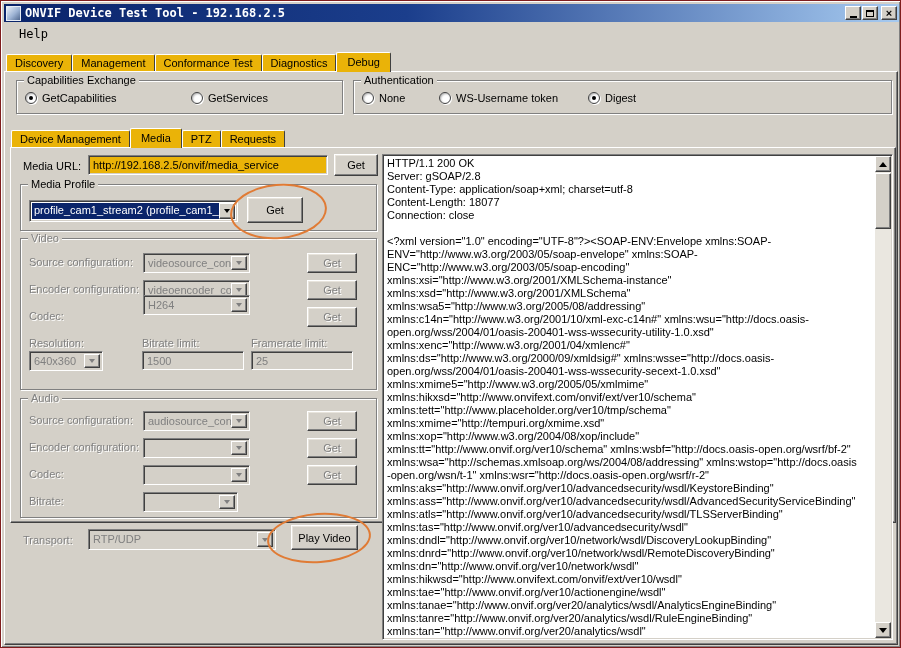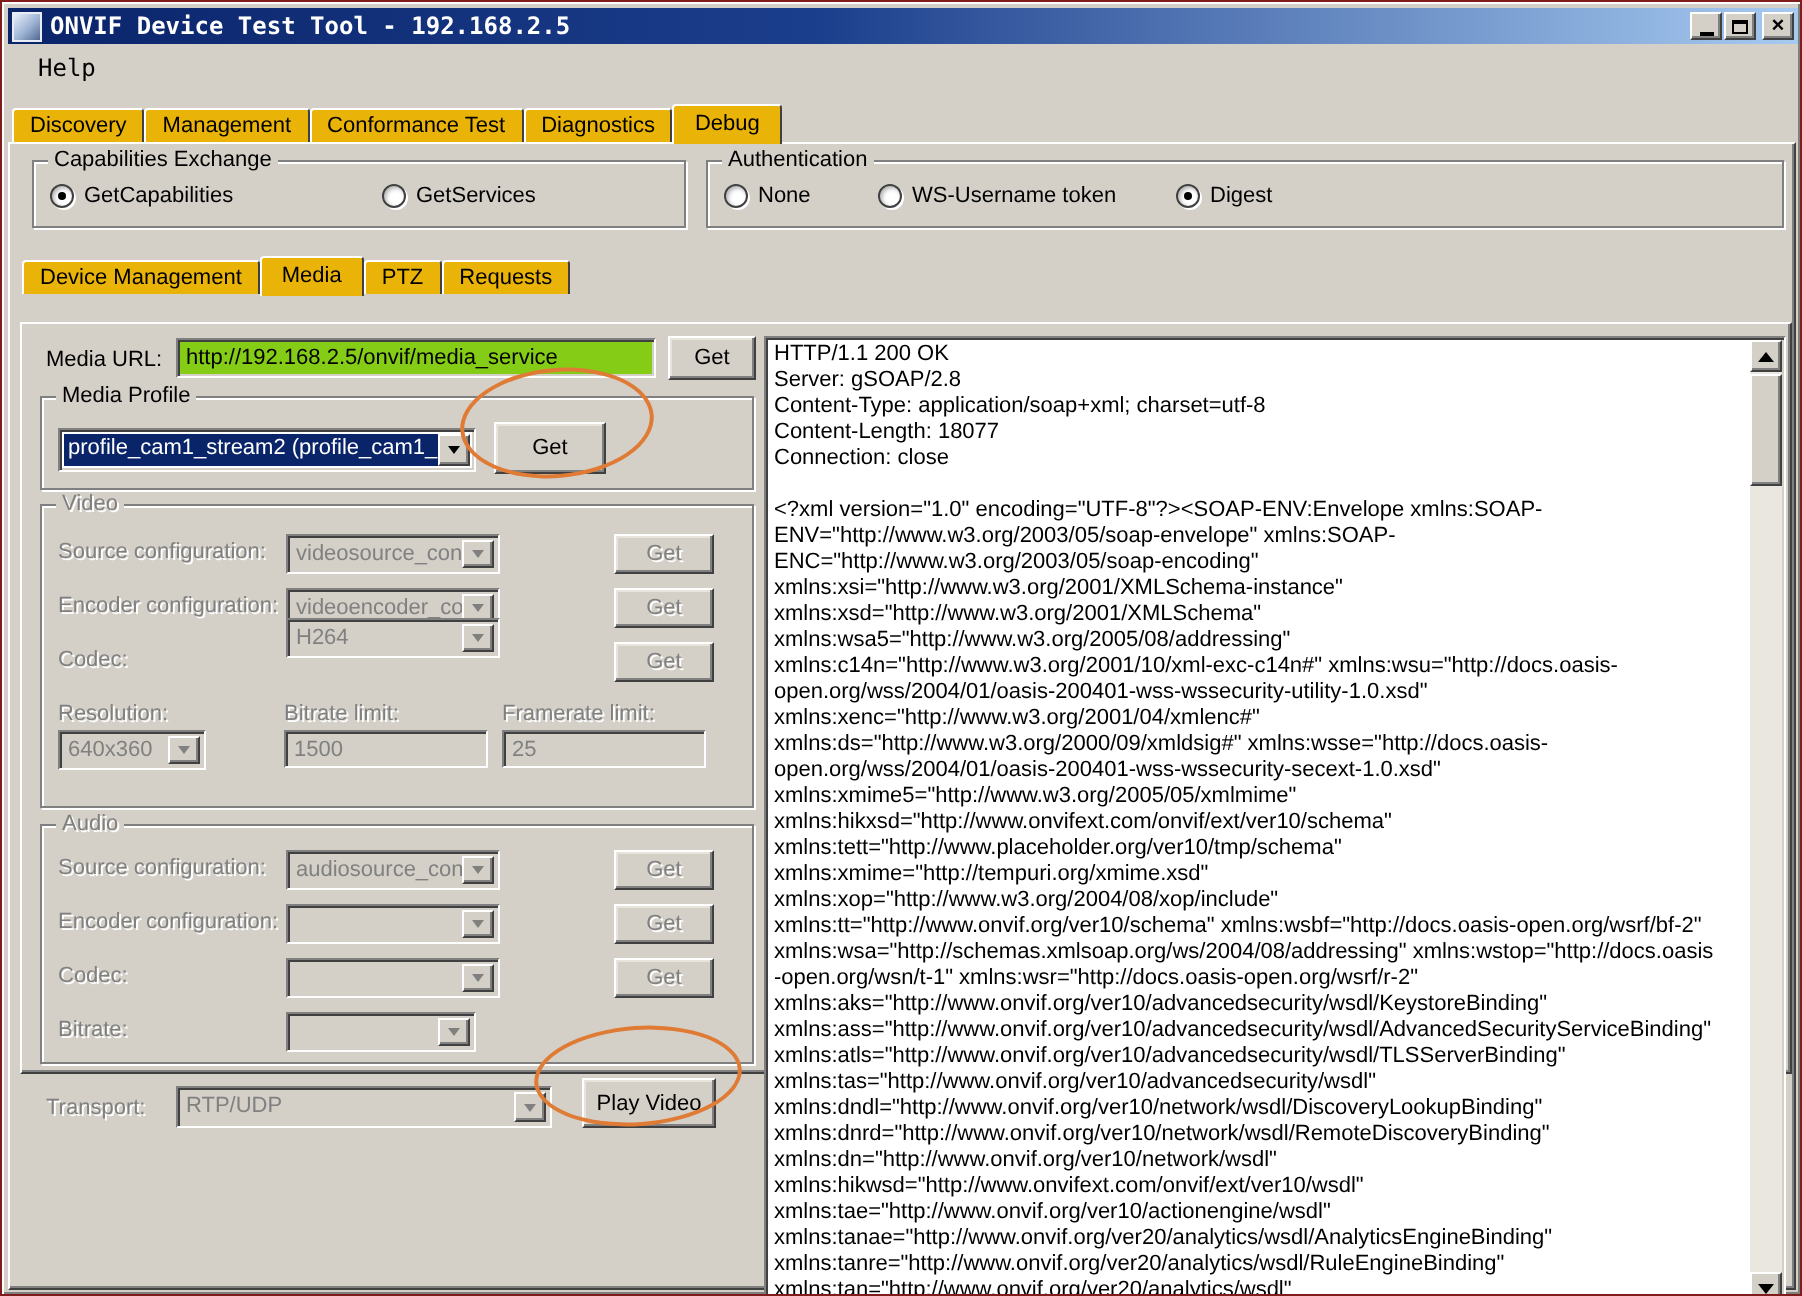--- a/index.html
+++ b/index.html
@@ -42,21 +42,21 @@
         border-color:#fff #404040 #404040 #fff;box-shadow:inset -1px -1px 0 #808080;
         box-sizing:border-box;}
 
   
   .groupbox{position:absolute;border:1px solid #808080;
             box-shadow:inset 1px 1px 0 #fff,1px 1px 0 #fff;box-sizing:border-box;}
   .group-title{position:absolute;top:-7px;left:7px;background:#d4d0c8;padding:0 3px;line-height:13px;}
 
   
   .lbl{position:absolute;white-space:nowrap;}
-  .field{position:absolute;background:#84cc16;border:1px solid;border-color:#808080 #fff #fff #808080;
+  .field{position:absolute;background:#eab308;border:1px solid;border-color:#808080 #fff #fff #808080;
          box-shadow:inset 1px 1px 0 #404040,inset -1px -1px 0 #d4d0c8;box-sizing:border-box;
          padding:3px 3px 0 4px;white-space:nowrap;overflow:hidden;}
   .combo{position:absolute;background:#fff;border:1px solid;border-color:#808080 #fff #fff #808080;
          box-shadow:inset 1px 1px 0 #404040,inset -1px -1px 0 #d4d0c8;box-sizing:border-box;
          display:flex;align-items:stretch;padding:2px;}
   .combo-text{flex:1;padding:1px 2px 0 2px;white-space:nowrap;overflow:hidden;line-height:13px;}
   .combo-text.hl{background:#0a246a;color:#fff;}
   .combo-btn{flex:none;width:16px;background:#d4d0c8;border:1px solid;
              border-color:#fff #404040 #404040 #fff;box-shadow:inset -1px -1px 0 #808080;
              display:flex;align-items:center;justify-content:center;box-sizing:border-box;}
@@ -158,21 +158,21 @@
       </span>
     </div>
 
     <div class="tabstrip" style="left:6px;top:56px;height:19px;text-align:center;">
       <div class="tab">Device Management</div>
       <div class="tab active">Media</div>
       <div class="tab">PTZ</div>
       <div class="tab">Requests</div>
     </div>
 
-    <div class="page" style="left:5px;top:75px;width:886px;height:376px;margin-top:14px;">
+    <div class="page" style="left:5px;top:75px;width:886px;height:376px;">
 
       <span class="lbl" style="left:12px;top:12px;">Media URL:</span>
       <div class="field" style="left:77px;top:7px;width:240px;height:20px;">http://192.168.2.5/onvif/media_service</div>
       <button class="btn" style="left:323px;top:6px;width:44px;height:22px;">Get</button>
 
       <div class="groupbox" style="left:9px;top:36px;width:357px;height:47px;">
         <span class="group-title">Media Profile</span>
         <div class="combo" style="left:8px;top:15px;width:209px;height:22px;">
           <span class="combo-text hl">profile_cam1_stream2 (profile_cam1_s</span>
           <span class="combo-btn">

